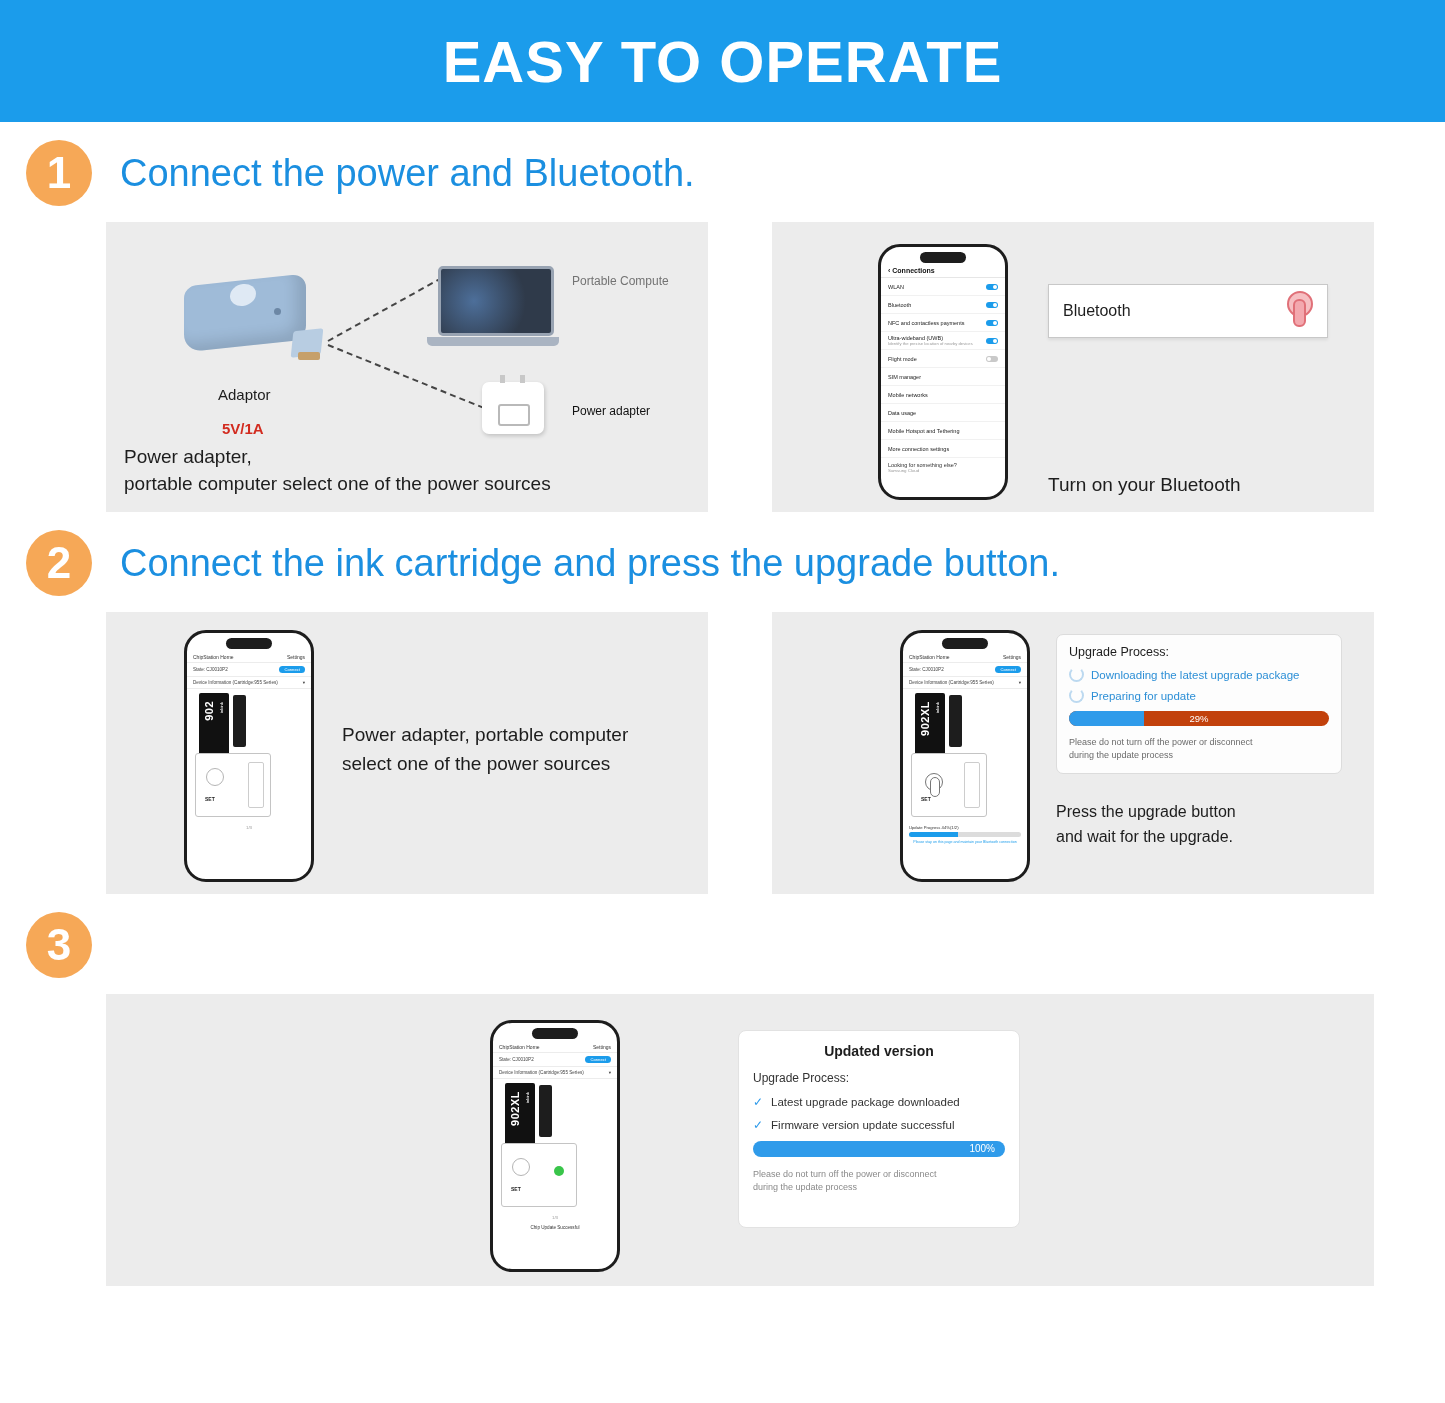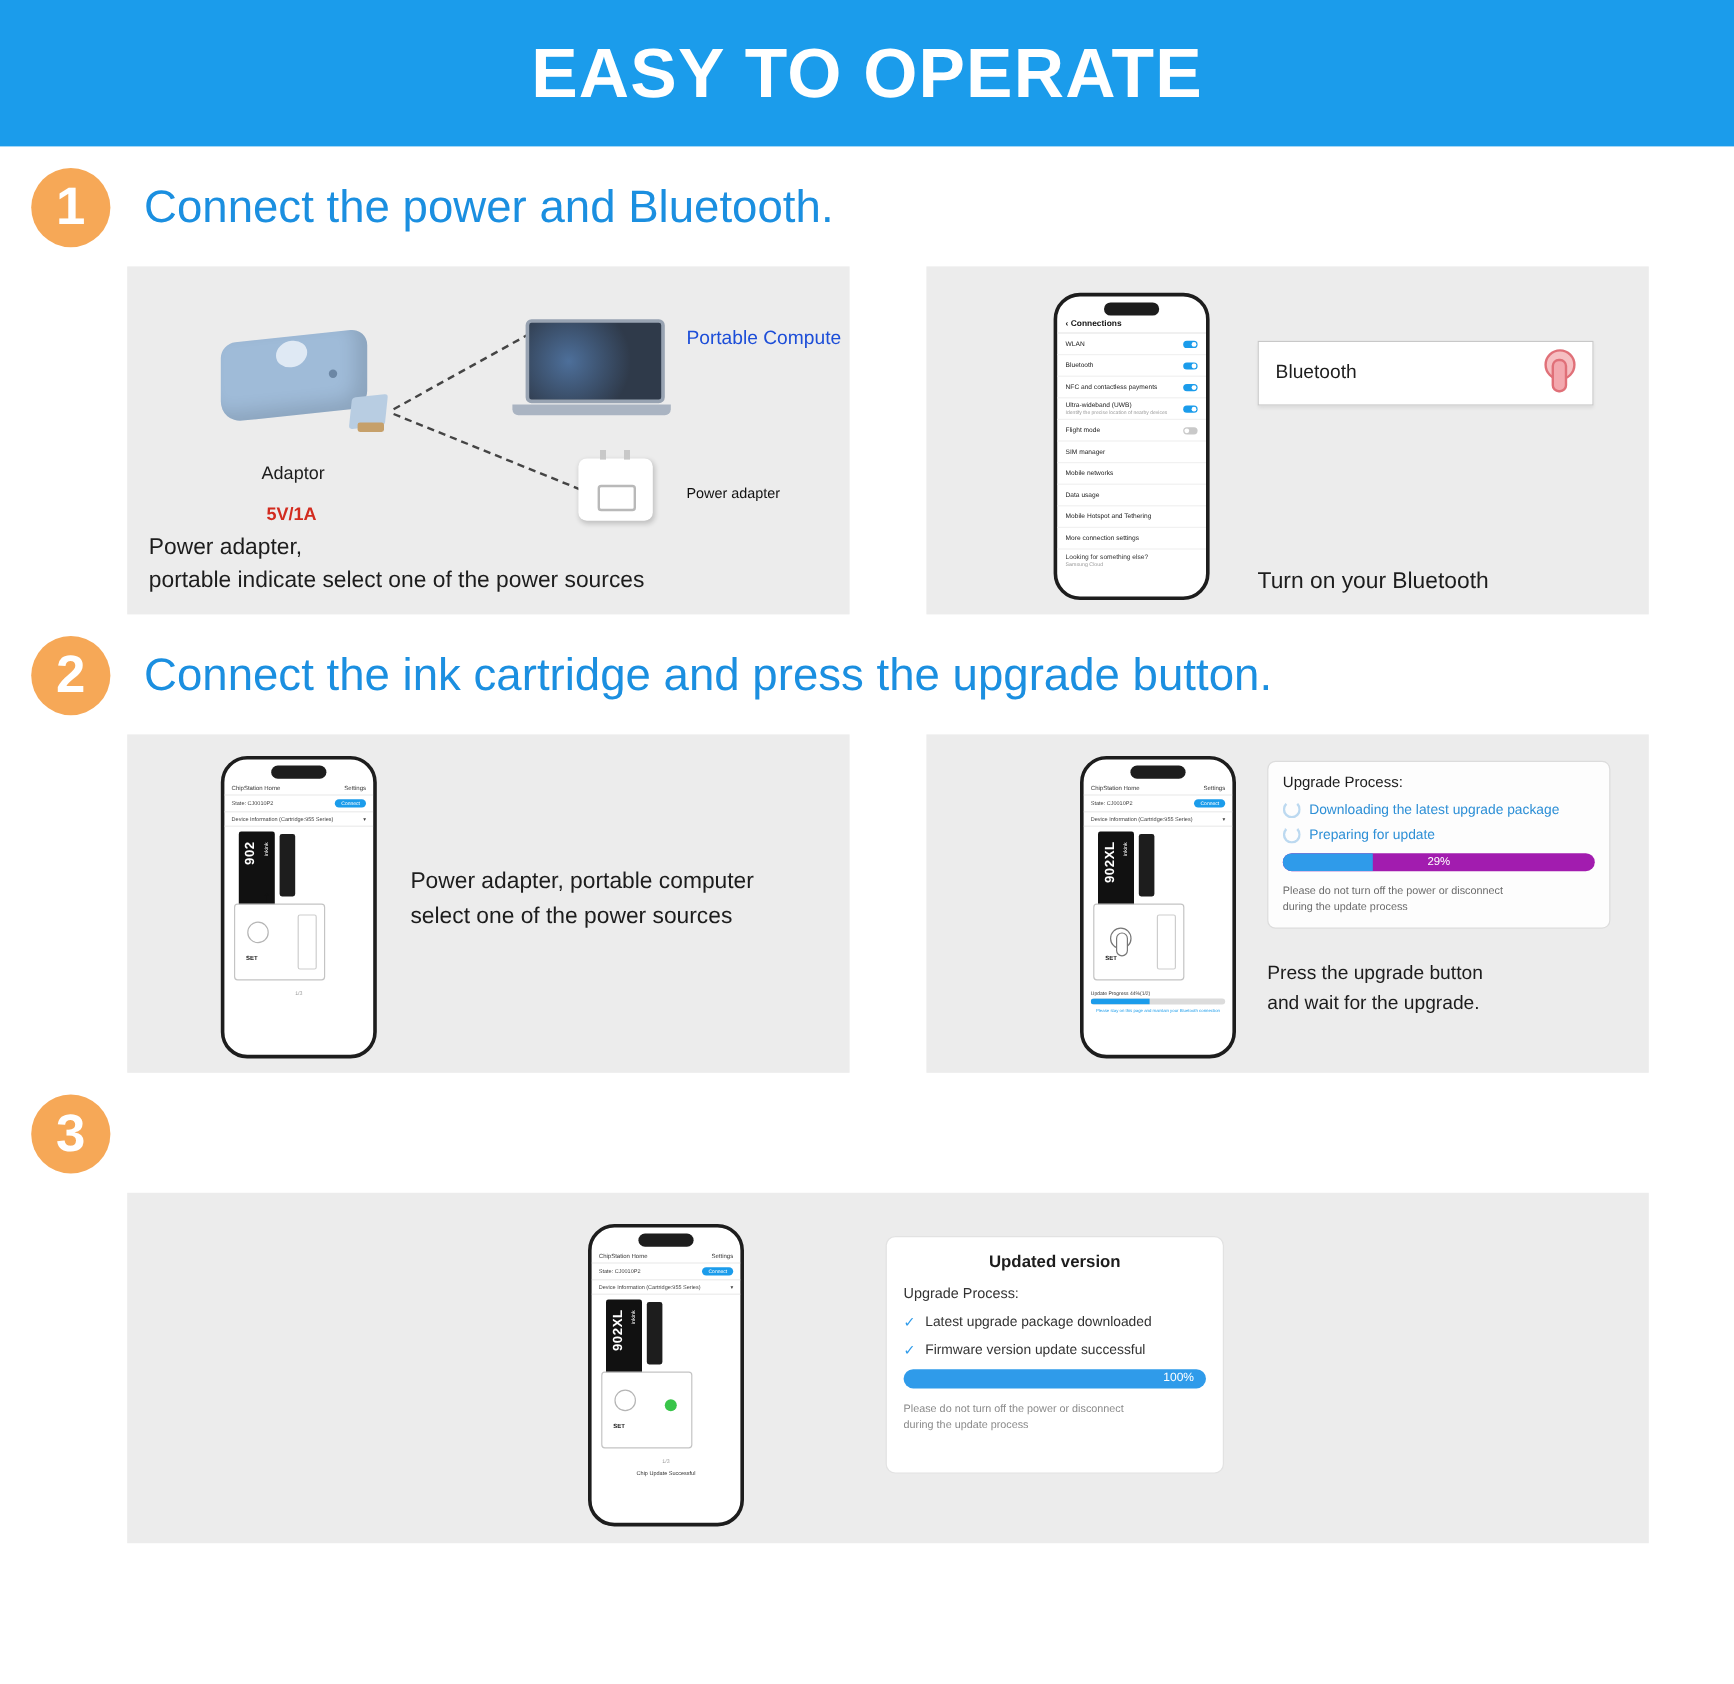--- a/index.html
+++ b/index.html
@@ -160,22 +160,22 @@
     height: 9px;
     background: #aab4c2;
     border-radius: 0 0 5px 5px;
     margin-left: -11px;
     margin-top: 1px;
   }
   .lbl-portable-compute {
     position: absolute;
     left: 466px;
     top: 52px;
-    font-size: 16px;
-    color: #1d4ed8;
+    font-size: 12px;
+    color: #737373;
     text-align: right;
   }
 
   .pwr-adapter {
     position: absolute;
     left: 376px;
     top: 160px;
     width: 62px;
     height: 52px;
     background: #ffffff;
@@ -614,21 +614,21 @@
     width: 11px;
     height: 11px;
     border: 2px solid #bcd9f0;
     border-top-color: transparent;
     border-radius: 50%;
     flex: none;
   }
   .uc-bar {
     margin-top: 8px;
     height: 15px;
-    background: #a21caf;
+    background: #c2410c;
     border-radius: 8px;
     position: relative;
     overflow: hidden;
     text-decoration: underline;
   }
   .uc-bar > i {
     display: block;
     height: 100%;
     background: #2f9bea;
   }
@@ -750,21 +750,21 @@
 
       <div class="pwr-adapter">
         <div class="prong" style="left:18px"></div>
         <div class="prong" style="left:38px"></div>
         <div class="socket"></div>
       </div>
       <div class="lbl-power-adapter">Power adapter</div>
 
       <div class="p1l-caption">
         <div>Power adapter,</div>
-        <div>portable indicate select one of the power sources</div>
+        <div>portable computer select one of the power sources</div>
       </div>
     </div>
 
     <div class="panel p1r">
       <div class="phone">
         <div class="notch"></div>
         <div class="conn-head">‹  Connections</div>
 
         <div class="conn-row">
           <div>WLAN</div>

